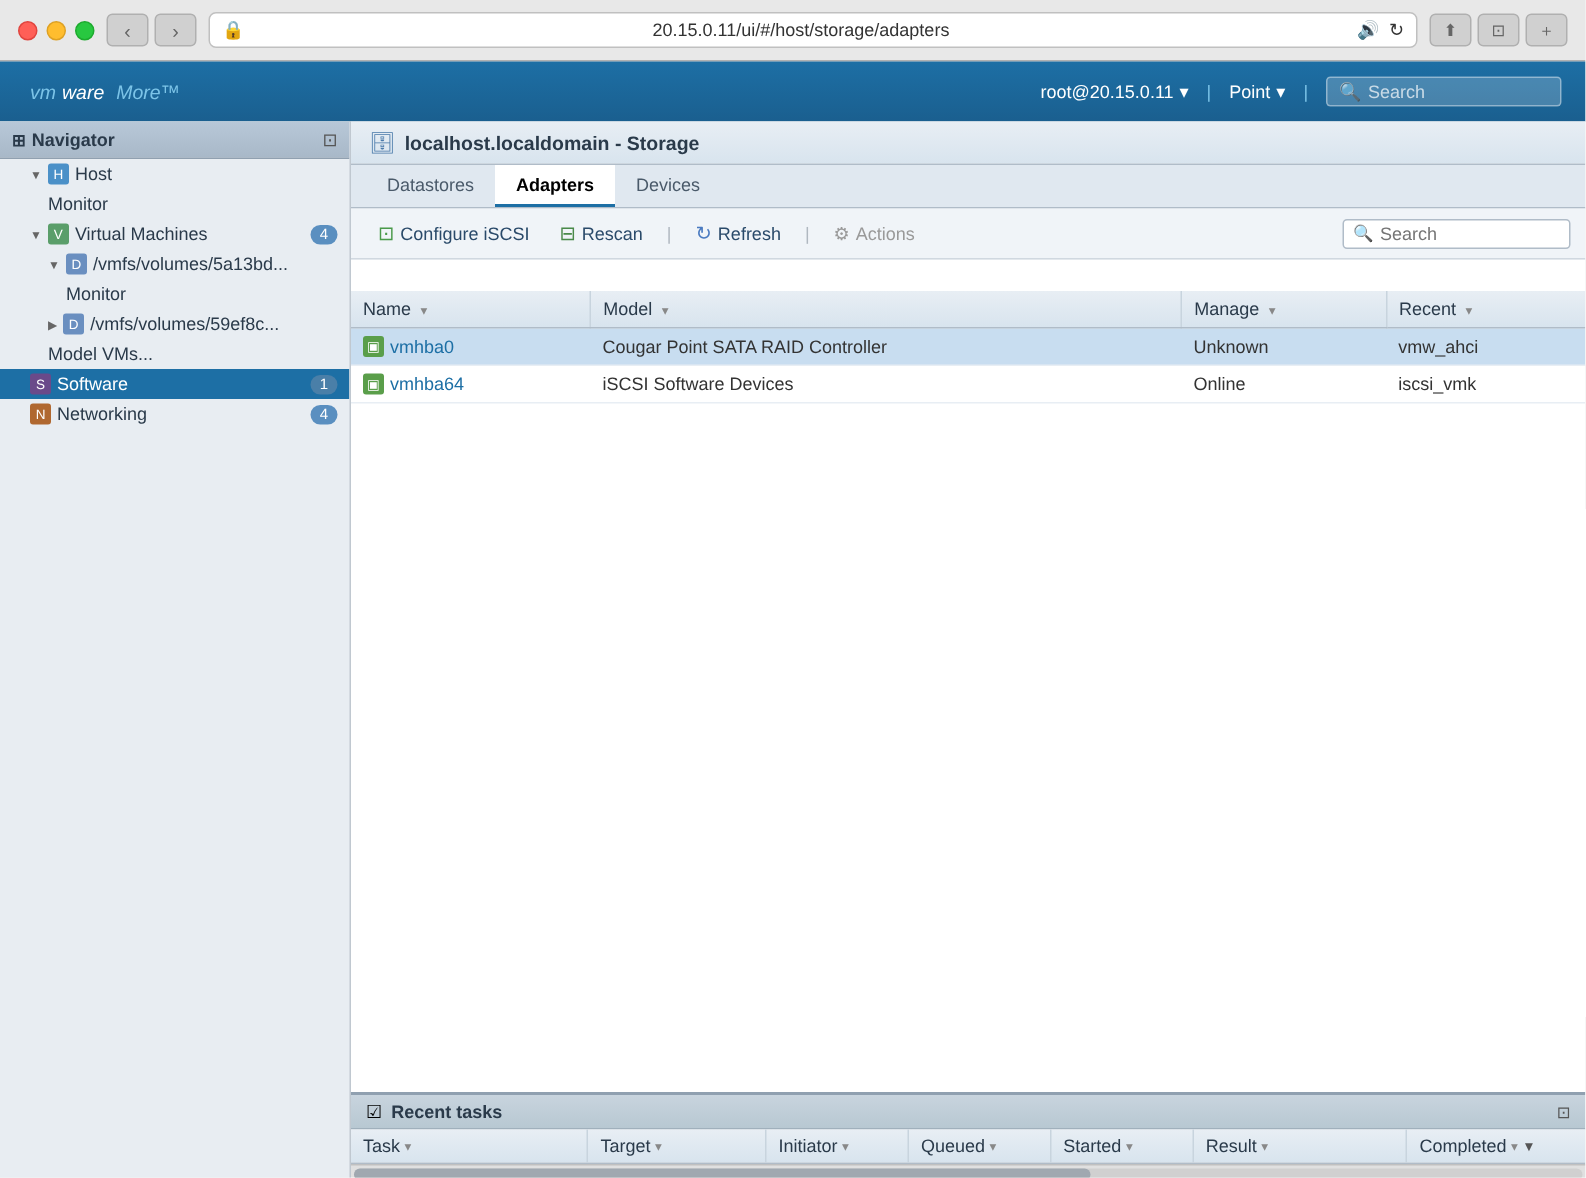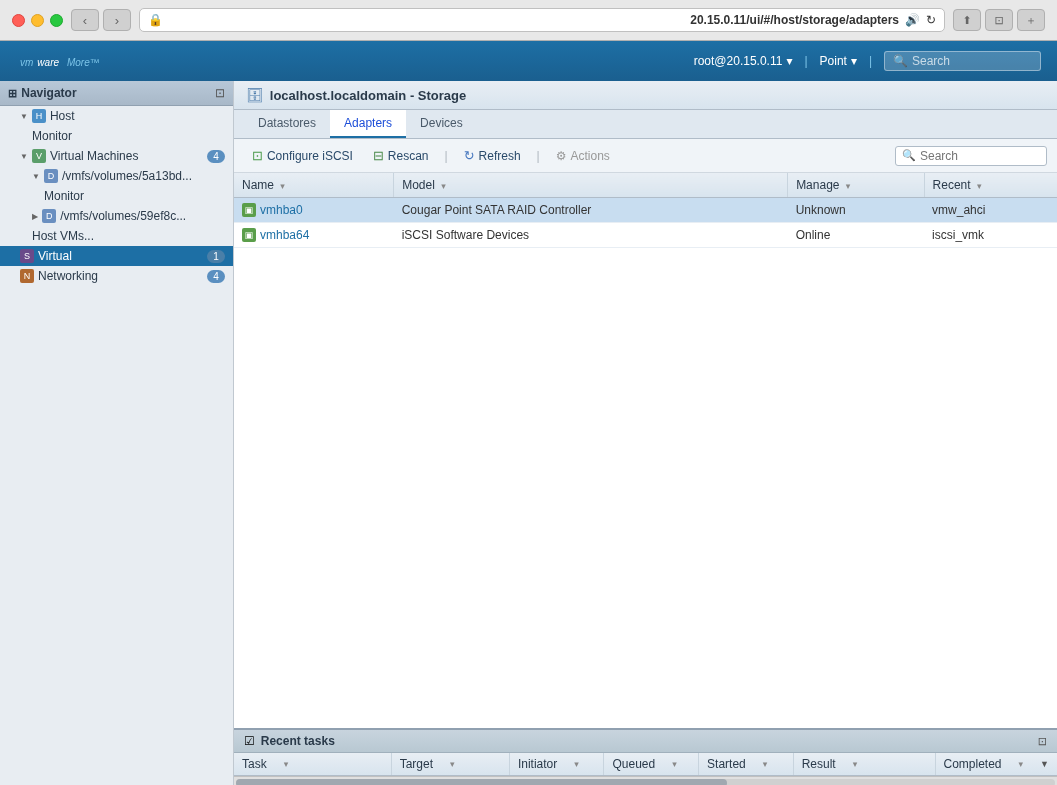--- a/index.html
+++ b/index.html
@@ -9,28 +9,28 @@
     .browser-chrome { background: #d6d6d6; border-bottom: 1px solid #b0b0b0; }
     .browser-titlebar { display: flex; align-items: center; padding: 8px 12px; gap: 8px; background: #e8e8e8; }
     .browser-dots { display: flex; gap: 6px; }
     .browser-dot { width: 13px; height: 13px; border-radius: 50%; }
     .dot-red { background: #ff5f57; border: 1px solid #e0443e; }
     .dot-yellow { background: #ffbd2e; border: 1px solid #dea123; }
     .dot-green { background: #28c840; border: 1px solid #1dab2e; }
     .browser-nav { display: flex; gap: 4px; }
     .browser-nav-btn { width: 28px; height: 22px; background: #d0d0d0; border: 1px solid #b0b0b0; border-radius: 4px; cursor: pointer; display: flex; align-items: center; justify-content: center; color: #666; font-size: 13px; }
     .browser-address { flex: 1; height: 24px; background: white; border: 1px solid #c0c0c0; border-radius: 5px; display: flex; align-items: center; padding: 0 8px; gap: 6px; font-size: 12px; color: #333; }
-    .browser-address-text { flex: 1; text-align: right; font-weight: bold; }
+    .browser-address-text { flex: 1; text-align: center; }
     .browser-actions { display: flex; gap: 4px; }
     .browser-action-btn { width: 28px; height: 22px; background: #d0d0d0; border: 1px solid #b0b0b0; border-radius: 4px; cursor: pointer; display: flex; align-items: center; justify-content: center; color: #666; font-size: 11px; }
 
     
     .vmware-header { background: linear-gradient(180deg, #1d6fa5 0%, #1a5f8f 100%); height: 40px; display: flex; align-items: center; padding: 0 16px; gap: 12px; }
     .vmware-logo { color: white; font-size: 14px; font-weight: bold; }
-    .vmware-logo span { color: #7cc4e8; font-size: 10px; font-weight: normal; margin-left: 4px; }
+    .vmware-logo span { color: #7cc4e8; font-size: 13px; font-weight: normal; margin-left: 4px; }
     .vmware-header-spacer { flex: 1; }
     .vmware-user { color: white; font-size: 12px; display: flex; align-items: center; gap: 4px; cursor: pointer; }
     .vmware-divider { color: #7cc4e8; }
     .vmware-help { color: white; font-size: 12px; display: flex; align-items: center; gap: 4px; cursor: pointer; }
     .vmware-search-header { display: flex; align-items: center; background: rgba(255,255,255,0.2); border: 1px solid rgba(255,255,255,0.4); border-radius: 3px; padding: 2px 8px; gap: 4px; }
     .vmware-search-header input { background: transparent; border: none; outline: none; color: white; font-size: 12px; width: 120px; }
     .vmware-search-header input::placeholder { color: rgba(255,255,255,0.7); }
 
     
     .main-layout { display: flex; height: calc(785px - 40px - 38px); }
@@ -64,50 +64,50 @@
     .content-area { flex: 1; display: flex; flex-direction: column; background: white; overflow: hidden; }
 
     
     .content-header { background: linear-gradient(180deg, #e8eef4 0%, #d8e4ee 100%); border-bottom: 1px solid #b0bcc8; padding: 6px 12px; display: flex; align-items: center; gap: 6px; }
     .content-header-icon { color: #4a7aaa; font-size: 14px; }
     .content-header-title { font-size: 13px; font-weight: bold; color: #2a3a4a; }
 
     
     .tabs-bar { display: flex; background: #e0e8f0; border-bottom: 1px solid #b0bcc8; padding: 0 10px; }
     .tab { padding: 6px 14px; font-size: 12px; cursor: pointer; color: #4a5a6a; border-bottom: 2px solid transparent; }
-    .tab.active { color: #1d4ed8; border-bottom: 2px solid #1d6fa5; background: white; font-weight: 400; }
+    .tab.active { color: #000000; border-bottom: 2px solid #1d6fa5; background: white; font-weight: 700; }
 
     
     .toolbar { display: flex; align-items: center; padding: 6px 10px; gap: 4px; background: #f0f4f8; border-bottom: 1px solid #d0d8e0; }
     .toolbar-btn { display: flex; align-items: center; gap: 4px; padding: 3px 8px; font-size: 12px; color: #2a4a6a; cursor: pointer; border-radius: 3px; }
     .toolbar-btn-icon { font-size: 13px; }
     .toolbar-spacer { flex: 1; }
     .toolbar-search { display: flex; align-items: center; background: white; border: 1px solid #b0bcc8; border-radius: 3px; padding: 2px 6px; gap: 4px; }
     .toolbar-search input { border: none; outline: none; font-size: 12px; width: 120px; color: #333; }
     .toolbar-actions-disabled { color: #999; display: flex; align-items: center; gap: 4px; padding: 3px 8px; font-size: 12px; }
 
     
-    .data-table-container { flex: 1; overflow: auto; }
+    .data-table-container { flex: 1; overflow: auto; margin-top: 21px; }
     .data-table { width: 100%; border-collapse: collapse; }
     .data-table th { background: linear-gradient(180deg, #e8eef4 0%, #d8e4ee 100%); border-bottom: 1px solid #b0bcc8; border-right: 1px solid #c8d4de; padding: 5px 8px; text-align: left; font-size: 12px; font-weight: 500; color: #2a3a4a; white-space: nowrap; cursor: pointer; }
     .data-table th:last-child { border-right: none; }
     .data-table th .col-arrow { font-size: 9px; color: #888; margin-left: 3px; }
     .data-table td { padding: 5px 8px; font-size: 12px; color: #333; border-bottom: 1px solid #e8eef4; white-space: nowrap; }
     .data-table tr.selected td { background: #c8ddf0; }
     .adapter-link { color: #1d6fa5; cursor: pointer; text-decoration: none; display: flex; align-items: center; gap: 4px; }
     .adapter-icon { width: 14px; height: 14px; background: #5a9e4a; border-radius: 2px; display: inline-flex; align-items: center; justify-content: center; color: white; font-size: 9px; }
     .items-count { text-align: right; padding: 4px 8px; font-size: 11px; color: #666; background: #f0f4f8; border-top: 1px solid #d0d8e0; display: flex; align-items: center; justify-content: flex-end; gap: 4px; }
 
     
     .recent-tasks { background: white; border-top: 2px solid #90a0b0; display: flex; flex-direction: column; }
     .recent-tasks-header { background: linear-gradient(180deg, #c8d4de 0%, #b8c8d2 100%); padding: 4px 10px; display: flex; align-items: center; gap: 6px; border-bottom: 1px solid #a0b0bc; }
     .recent-tasks-title { font-size: 12px; font-weight: bold; color: #2a3a4a; display: flex; align-items: center; gap: 4px; }
     .recent-tasks-expand { margin-left: auto; cursor: pointer; color: #555; font-size: 11px; }
     .tasks-table-header { display: grid; grid-template-columns: 2fr 1.5fr 1.2fr 1.2fr 1.2fr 1.8fr 1.5fr; background: linear-gradient(180deg, #e8eef4 0%, #d8e4ee 100%); border-bottom: 1px solid #b0bcc8; }
-    .tasks-col-header { padding: 4px 8px; font-size: 12px; font-weight: 500; color: #2a3a4a; border-right: 1px solid #c8d4de; display: flex; align-items: center; gap: 17px; cursor: pointer; white-space: nowrap; text-align: right; }
+    .tasks-col-header { padding: 4px 8px; font-size: 12px; font-weight: 500; color: #2a3a4a; border-right: 1px solid #c8d4de; display: flex; align-items: center; gap: 3px; cursor: pointer; white-space: nowrap; text-align: right; }
     .tasks-col-header:last-child { border-right: none; }
     .tasks-col-arrow { font-size: 9px; color: #888; }
     .tasks-body { flex: 1; overflow: auto; background: white; }
 
     
     .horizontal-scrollbar { height: 12px; background: #e0e0e0; border-top: 1px solid #c0c0c0; display: flex; align-items: center; padding: 0 2px; }
     .h-scroll-track { flex: 1; height: 8px; background: #d0d0d0; border-radius: 4px; position: relative; }
     .h-scroll-thumb { width: 60%; height: 100%; background: #a0a8b0; border-radius: 4px; }
   </style>
 </head>
@@ -194,26 +194,26 @@
       </div>
       <div class="sidebar-item indent-3">
         <span class="sidebar-item-label">Monitor</span>
       </div>
       <div class="sidebar-item indent-2">
         <span class="triangle">▶</span>
         <span class="icon-sq icon-datastore">D</span>
         <span class="sidebar-item-label">/vmfs/volumes/59ef8c...</span>
       </div>
       <div class="sidebar-item indent-2">
-        <span class="sidebar-item-label">Host VMs...</span>
+        <span class="sidebar-item-label">Model VMs...</span>
       </div>
 
       <div class="sidebar-item indent-1 active">
         <span class="icon-sq icon-storage" style="background:#6a4a8a;">S</span>
-        <span class="sidebar-item-label">Virtual</span>
+        <span class="sidebar-item-label">Software</span>
         <span class="sidebar-item-badge">1</span>
       </div>
 
       <div class="sidebar-item indent-1">
         <span class="icon-sq icon-network" style="background:#b06830;">N</span>
         <span class="sidebar-item-label">Networking</span>
         <span class="sidebar-item-badge">4</span>
       </div>
 
     </div>

